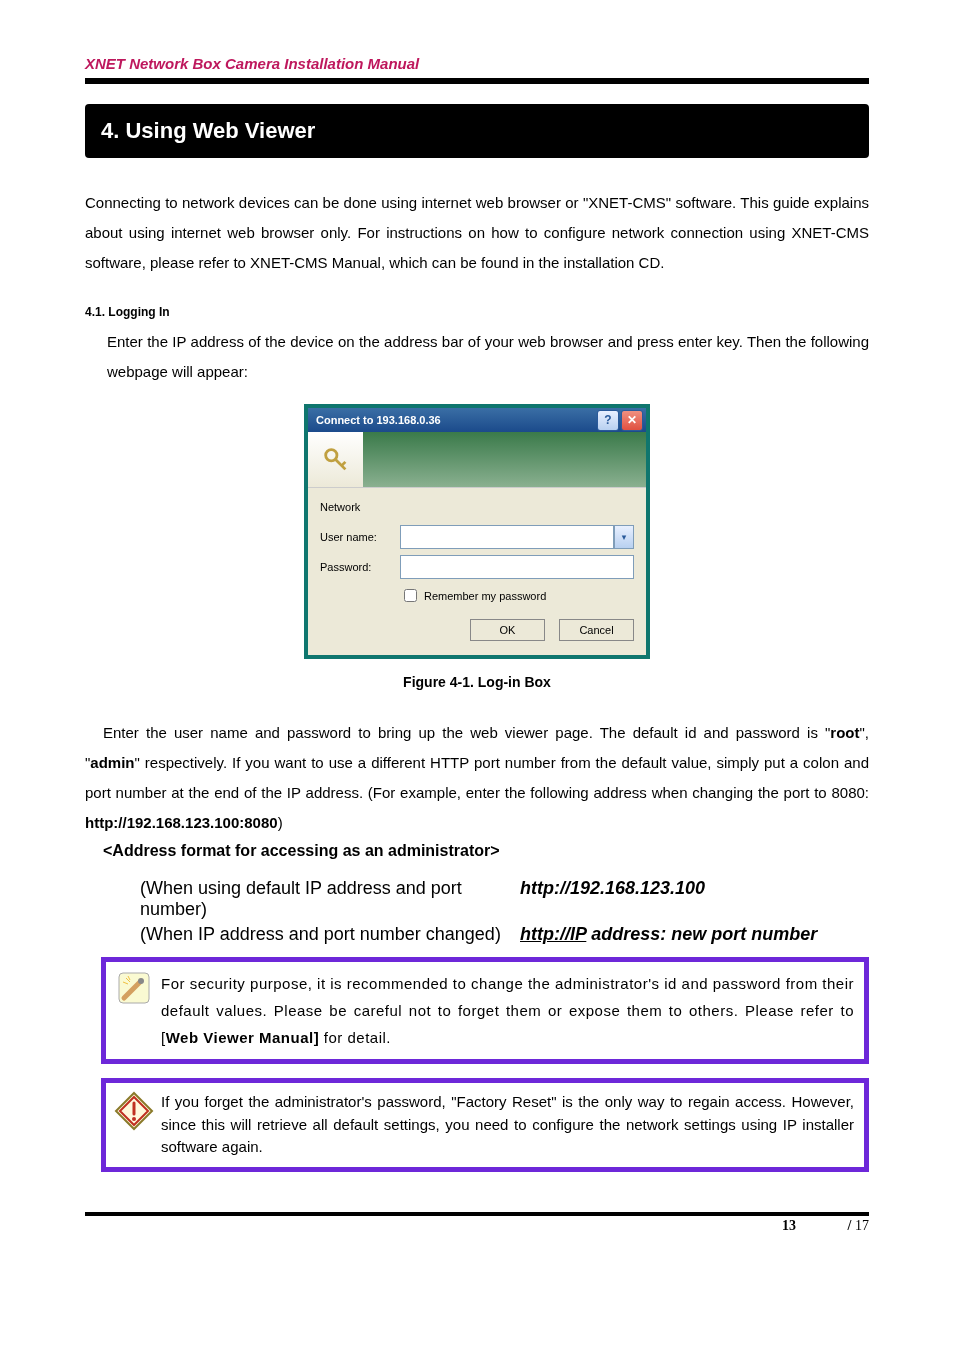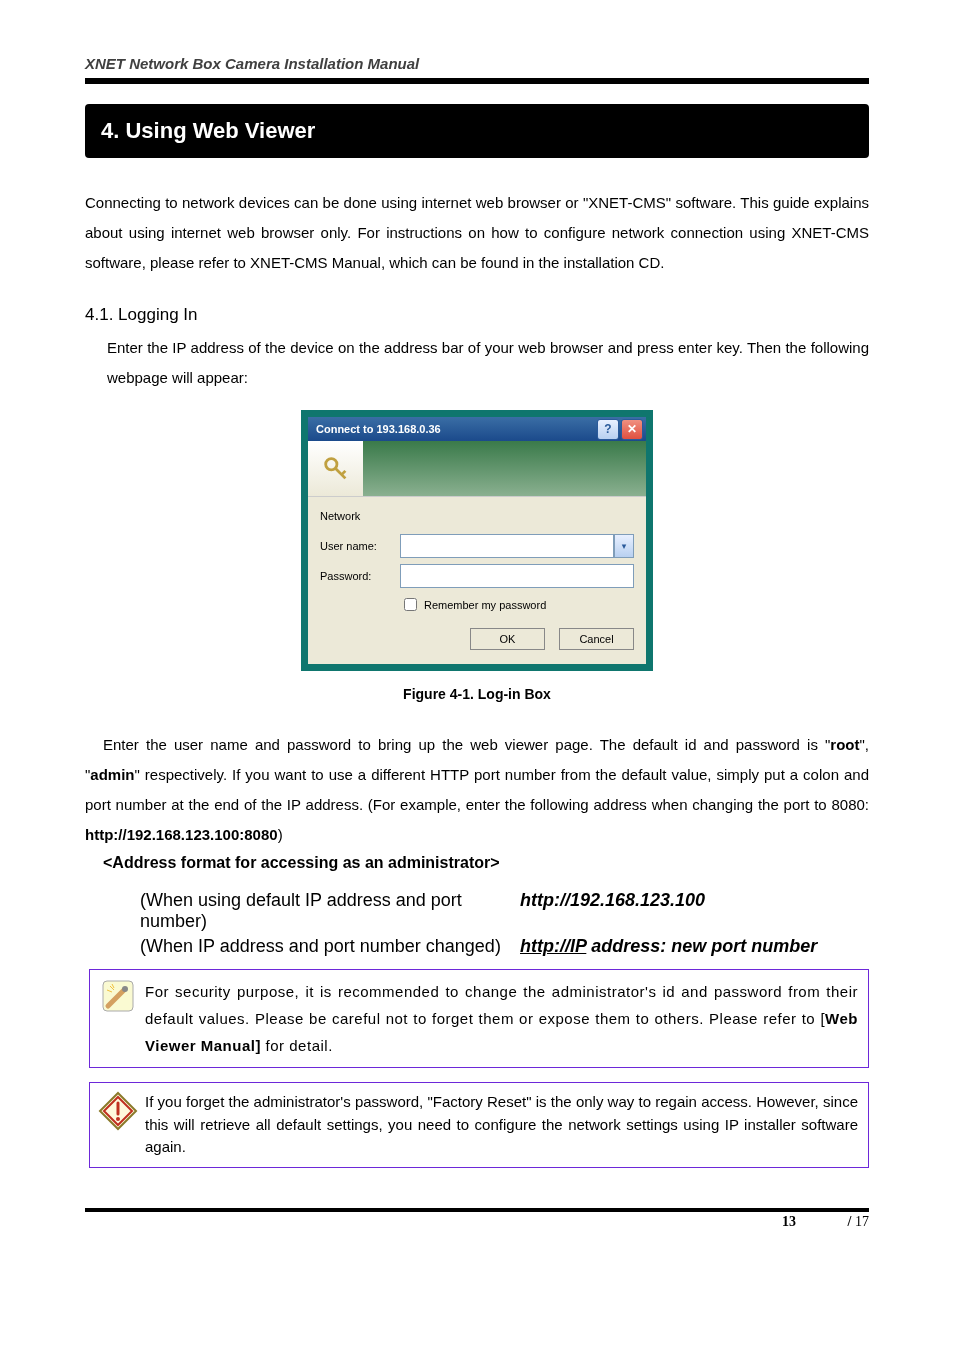--- a/index.html
+++ b/index.html
@@ -12,21 +12,21 @@
   .page {
     width: 954px;
     margin: 0 auto;
     padding: 55px 85px 40px 85px;
     box-sizing: border-box;
     position: relative;
   }
   .doc-header {
     font-style: italic;
     font-weight: bold;
-    color: #404040;
+    color: #be185d;
     font-size: 15px;
     padding-bottom: 6px;
   }
   .hr-thick-top {
     border: none;
     border-top: 6px solid #000;
     margin: 0 0 20px 0;
   }
   .section-banner {
     background: #000;
@@ -37,38 +37,38 @@
     border-radius: 4px;
     margin-bottom: 30px;
   }
   .body-text {
     font-size: 15px;
     line-height: 2;
     text-align: justify;
     margin-bottom: 27px;
   }
   .subheading {
-    font-weight: normal;
-    font-size: 17px;
+    font-weight: bold;
+    font-size: 12px;
     margin: 18px 0 8px 0;
   }
   .indent {
     padding-left: 22px;
   }
   .fig-caption {
     text-align: center;
     font-weight: bold;
     font-size: 14px;
     margin: 15px 0 28px 0;
   }
   
   .login-dialog {
     width: 338px;
     margin: 4px auto 0 auto;
-    border: 7px solid #0f766e;
+    border: 4px solid #0f766e;
     font-family: Tahoma, Arial, sans-serif;
     font-size: 11px;
   }
   .login-titlebar {
     background: linear-gradient(to bottom,#3a6ea5,#1b4a8b);
     color: #fff;
     height: 24px;
     display: flex;
     align-items: center;
     padding: 0 3px 0 8px;
@@ -126,23 +126,23 @@
     width:75px;height:22px; border:1px solid #888; background:#ece9d8;
     font-size:11px;
   }
   .justify { text-align: justify; }
   .addr-block { margin-left: 18px; font-size:18px; }
   .addr-row { display:flex; padding:2px 0;}
   .addr-row .c1 { width:380px; }
   .addr-row .c2 { font-style:italic; font-weight:bold;}
   .addr-row .c2 .u { text-decoration: underline; }
   .note-box {
-    border:1px solid #6d28d9;
+    border:5px solid #6d28d9;
     display:flex;
-    margin:10px 0 14px 4px;
+    margin:10px 0 14px 16px;
   }
   .note-icon {
     width:55px; display:flex; align-items:flex-start; justify-content:center; padding:8px 0;
   }
   .note-text {
     flex:1; padding:8px 10px 8px 0; font-size:15px; line-height:1.8; text-align:justify;
   }
   .hr-thick-bot {
     border:none;border-top:4px solid #000;margin:40px 0 2px 0;
   }

